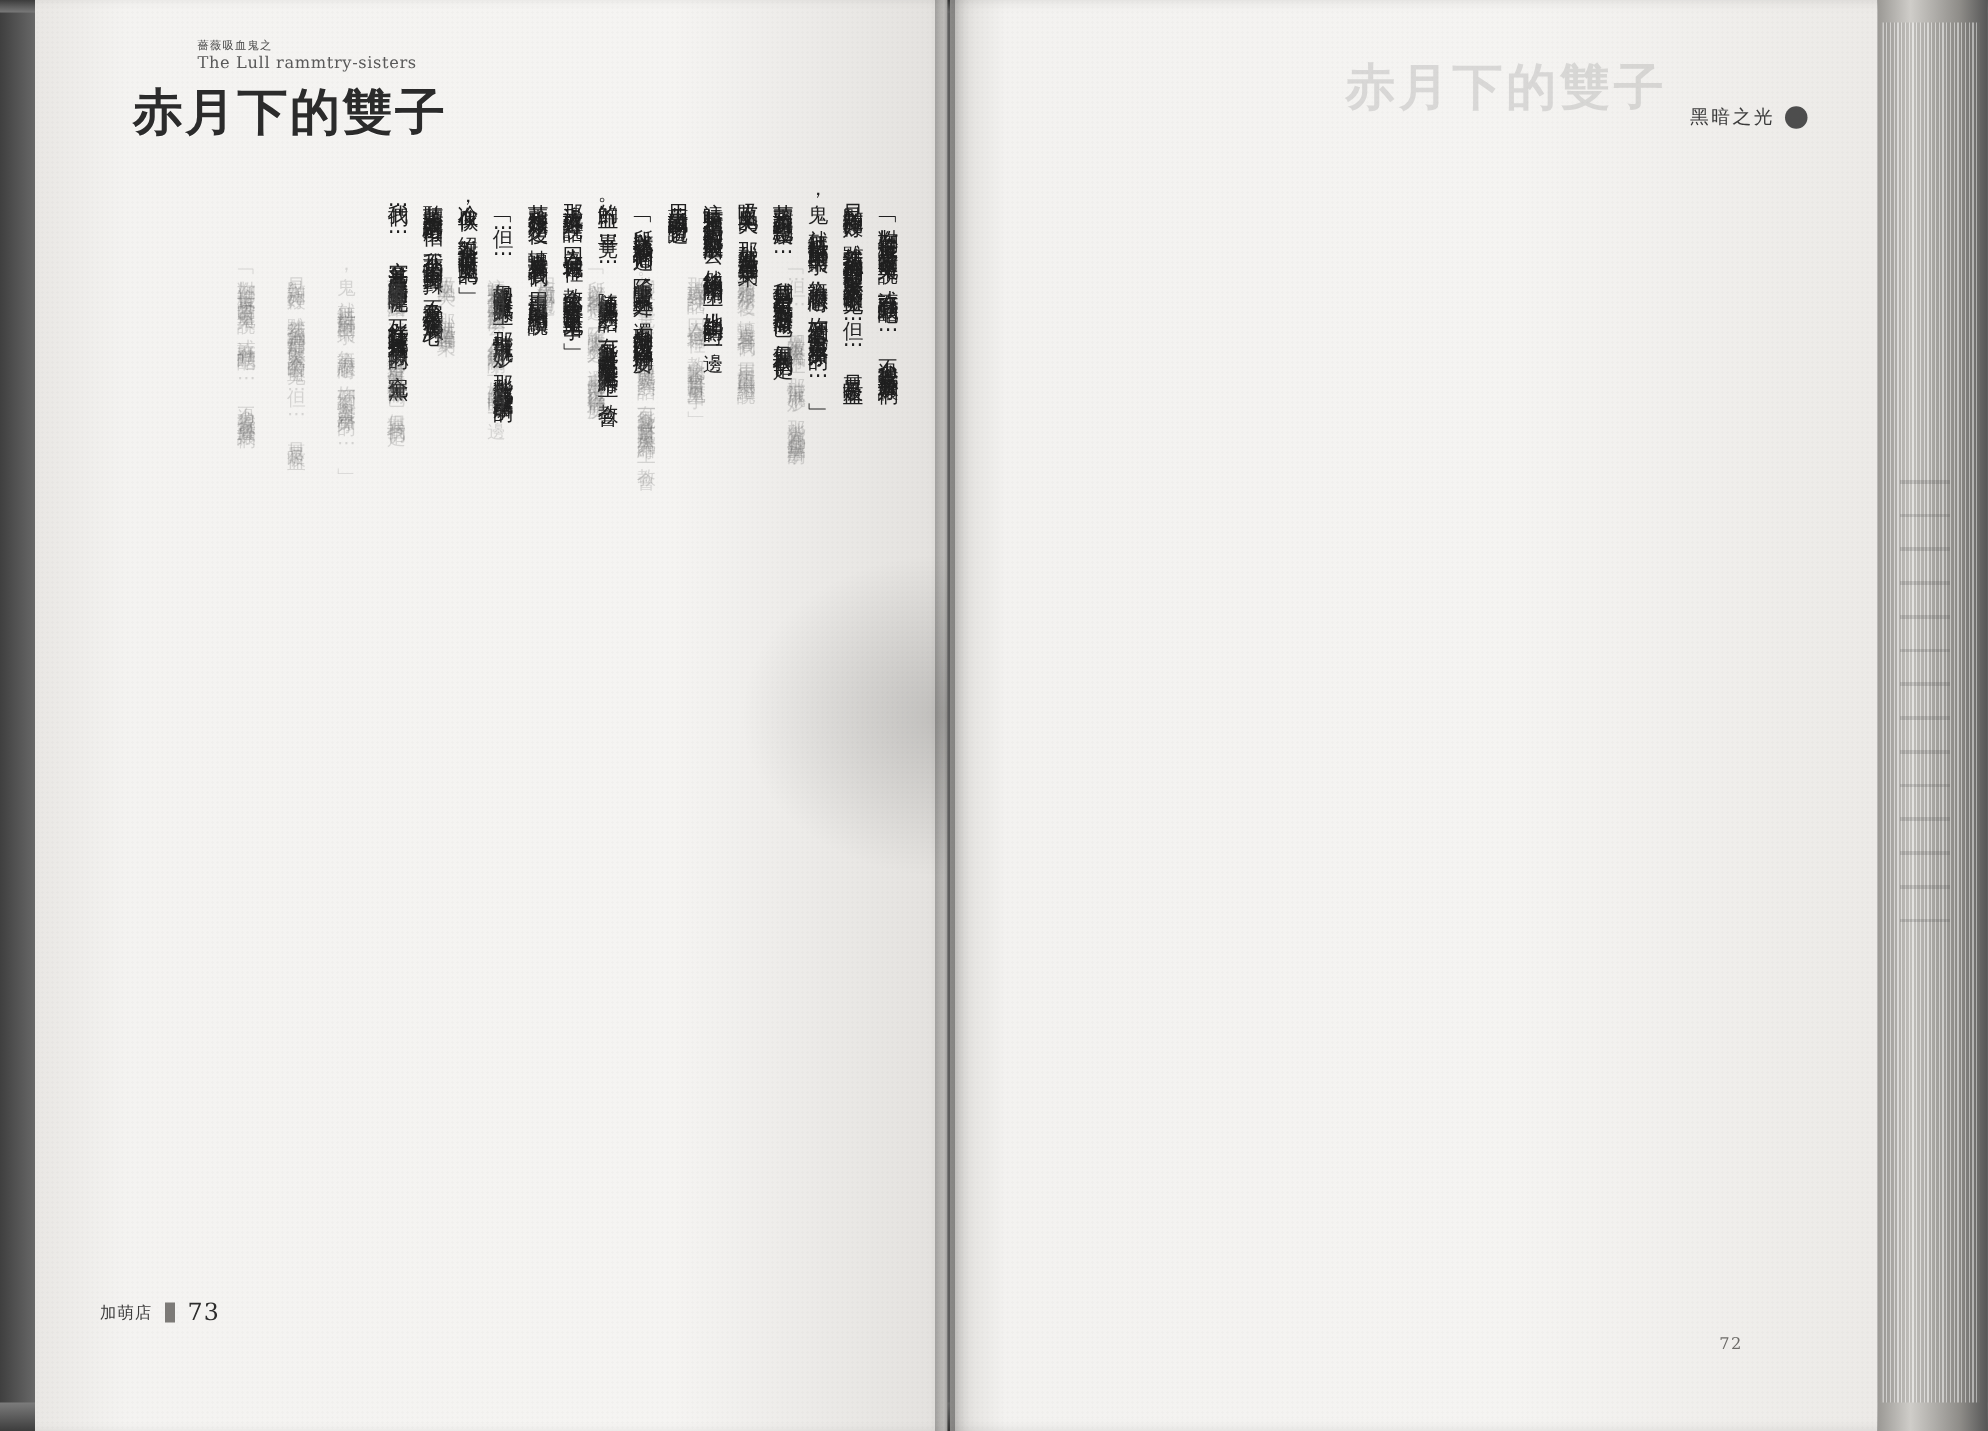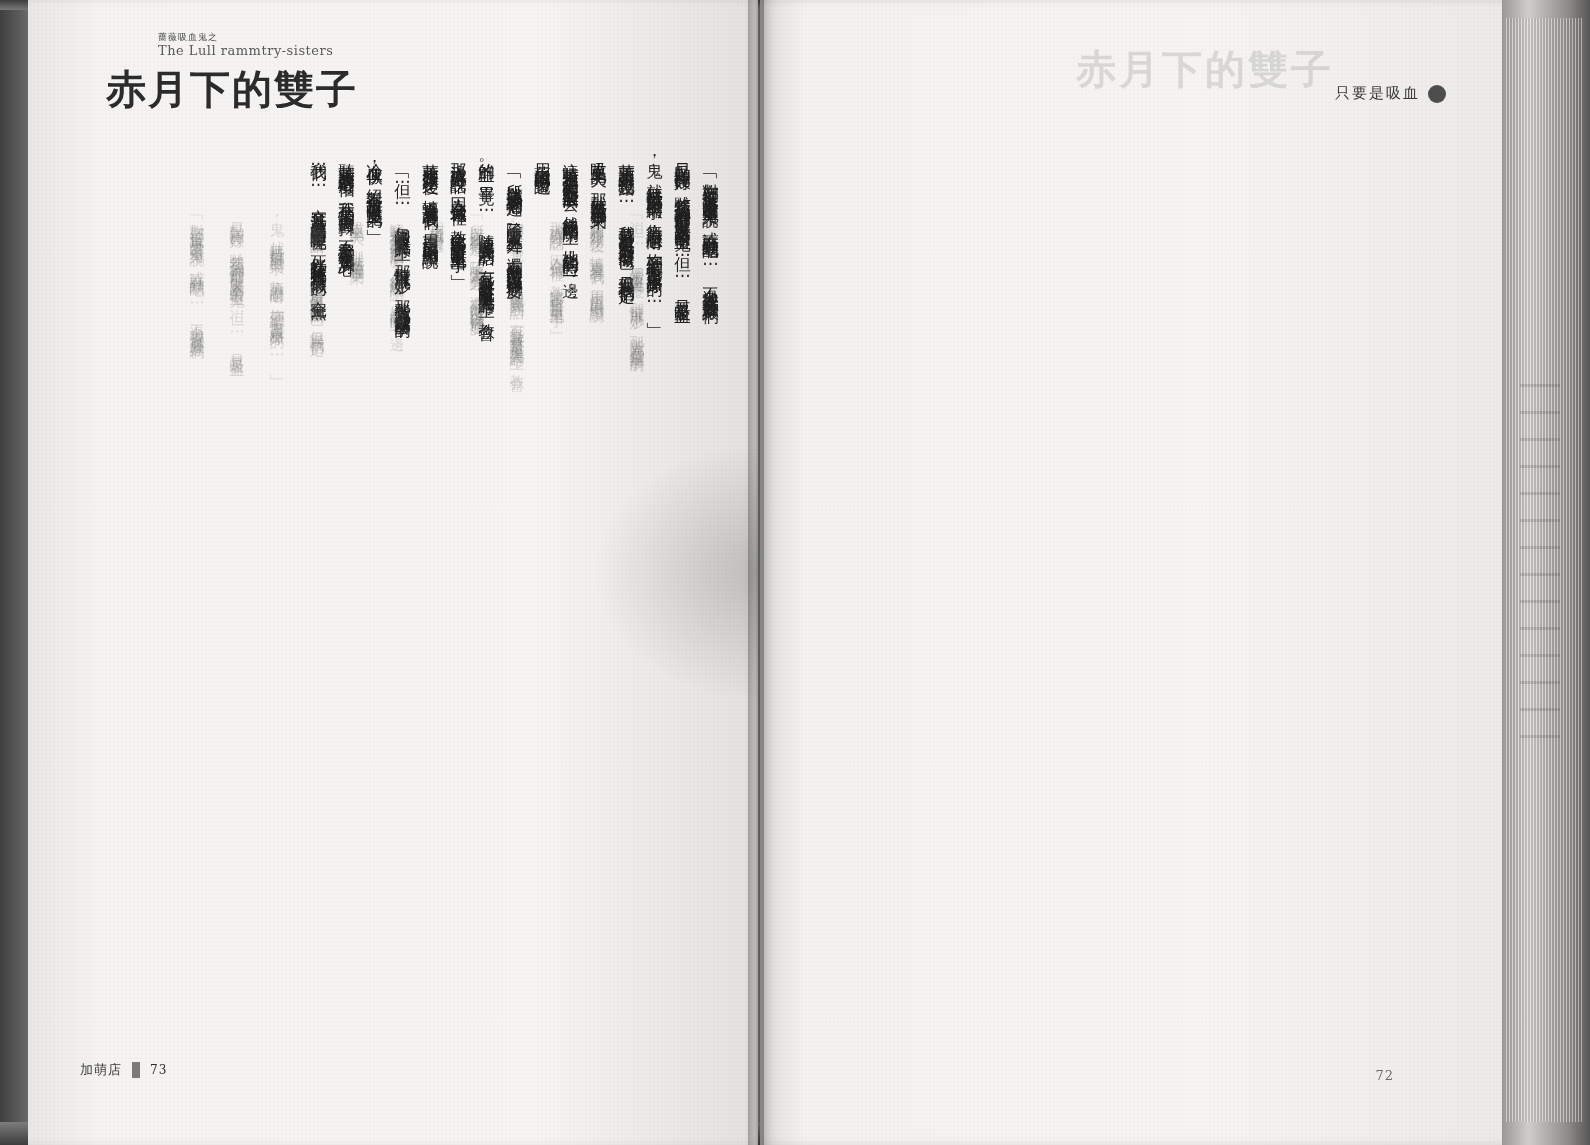--- a/index.html
+++ b/index.html
@@ -154,34 +154,34 @@
     height: 820px;
     width: 26px;
     white-space: pre-wrap;
     pointer-events: none;
   }
 
   
   #footer-left {
     position: absolute;
     left: 52px;
-    bottom: 66px;
+    bottom: 84px;
     display: flex;
     align-items: center;
     gap: 10px;
     font-size: 13px;
     color: #3c3c3c;
     letter-spacing: 1px;
   }
   #footer-left .bar {
     display: inline-block;
     width: 8px; height: 16px;
     background: #7c7a77;
   }
-  #footer-left .pagenum { font-size: 12px; color: #2c2c2c; }
+  #footer-left .pagenum { font-size: 19px; color: #2c2c2c; }
 
   #footer-right {
     position: absolute;
     right: 108px;
     bottom: 62px;
     font-size: 13px;
     color: #6d6b68;
     letter-spacing: 1px;
   }
 
@@ -277,21 +277,21 @@
       <div class="ghostcol" style="top: 210px; left: 510px;">那邊或許還好說話，因為在這城市裡，教會比較不會直接對吸血鬼出手。」</div>
       <div class="ghostcol" style="top: 210px; left: 550px;">茉莉雅鎖好冰箱之後，轉過身來看著我們，用更沉重的口氣繼續說：</div>
       <div class="ghostcol" style="top: 210px; left: 590px;">「但⋯⋯如果被吸血鬼獵人盯上，那情況可就不妙了。那些獵人都是些拿錢辦事的</div>
     </div>
 
   <div class="page" id="page-right">
     <div class="grain"></div>
 
     <div id="right-header">
       <span class="ghost">赤月下的雙子</span>
-      <span>只要是吸血</span>
+      <span>黑暗之光</span>
       <span class="seal"></span>
     </div>
 
     <div id="footer-right">72</div>
   </div>
 
   <div id="gutter"></div>
   <div id="page-edge-lines"></div>
   <div id="page-edge-marks"></div>
 

